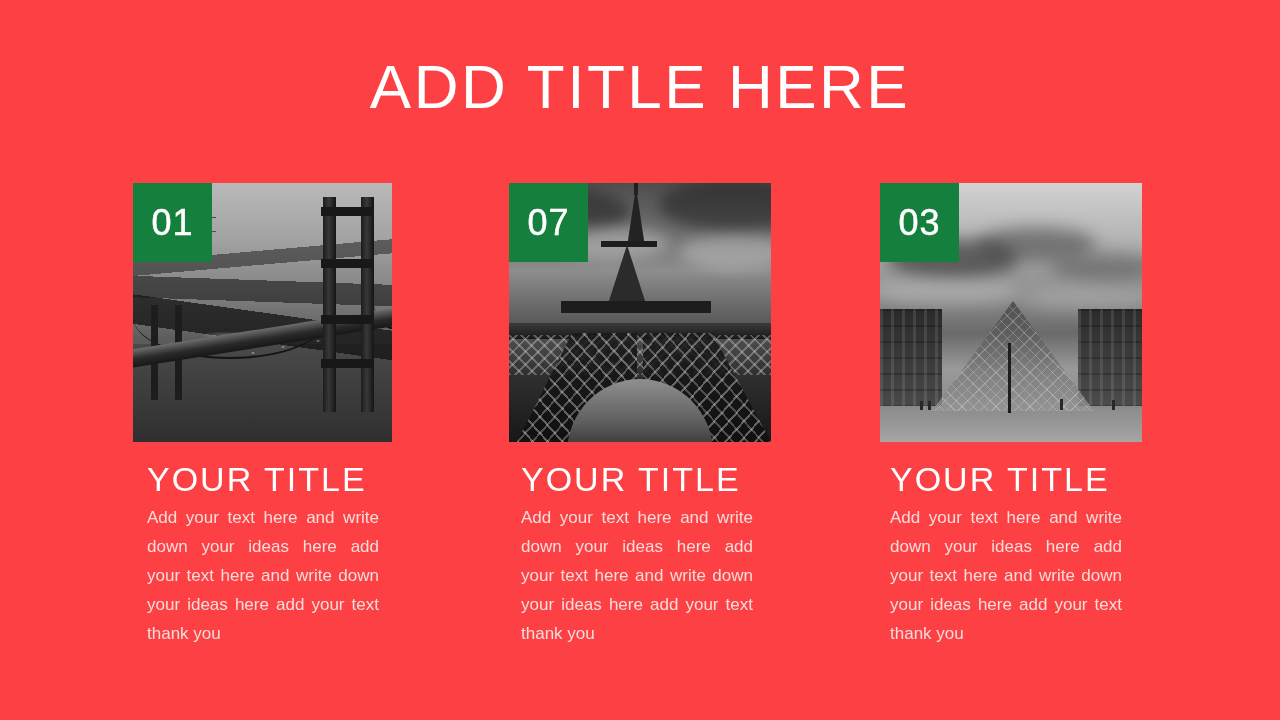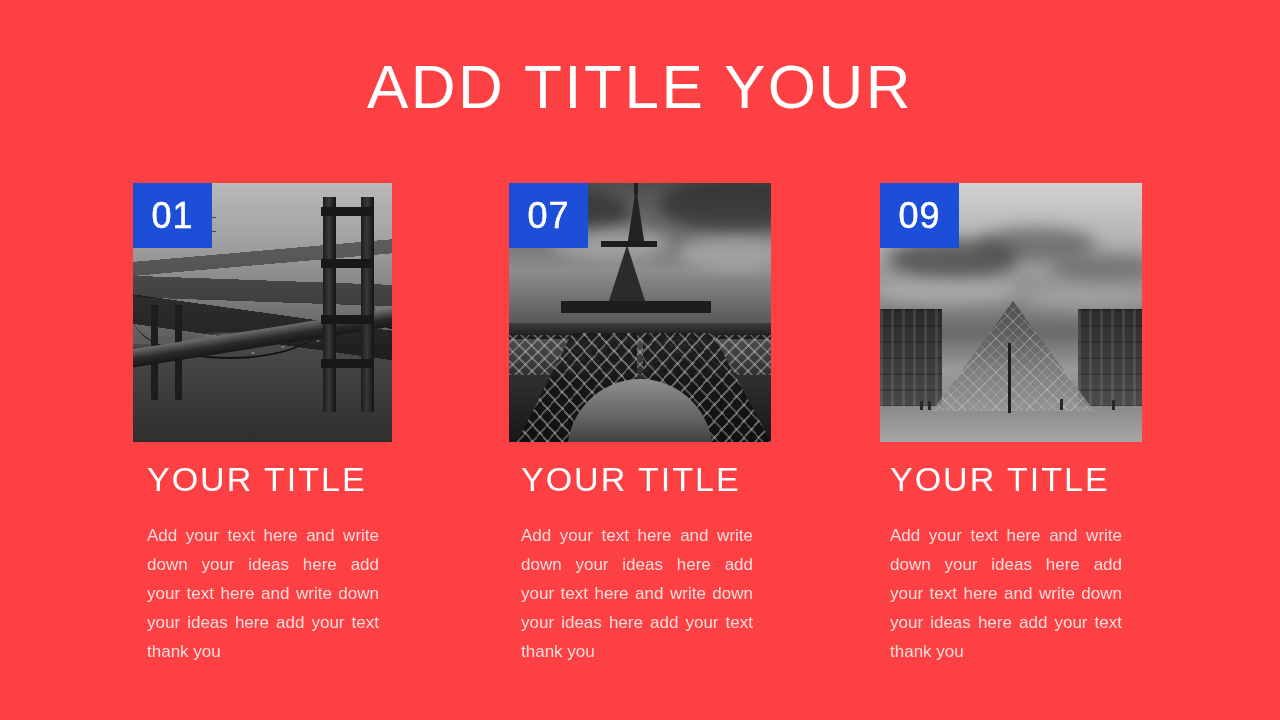--- a/index.html
+++ b/index.html
@@ -311,22 +311,22 @@
   .lp2 { left: 48px; }
   .lp3 { left: 180px; height: 11px; }
   .lp4 { left: 232px; height: 10px; }
 
   
   .number-badge {
     position: absolute;
     left: 0;
     top: 0;
     width: 79px;
-    height: 65px;
-    background: #1d4ed8;
+    height: 79px;
+    background: #15803d;
     display: flex;
     align-items: center;
     justify-content: center;
     z-index: 3;
   }
   .number-badge .num {
     color: #FFFFFF;
     font-family: "Liberation Sans", sans-serif;
     font-size: 36px;
     font-weight: 400;
@@ -345,41 +345,41 @@
     letter-spacing: 2px;
     line-height: 40px;
     text-align: left;
     white-space: nowrap;
   }
   .column-0 .col-title { padding-left: 14px; }
   .column-1 .col-title { padding-left: 12px; }
   .column-2 .col-title { padding-left: 10px; }
 
   .col-body {
-    margin-top: 22px;
+    margin-top: 4px;
     width: 232px;
     color: #F6DCDA;
     font-family: "Liberation Sans", sans-serif;
     font-size: 17px;
     font-weight: 400;
     line-height: 29px;
     text-align: justify;
     text-align-last: left;
     hyphens: none;
   }
   .column-0 .col-body { margin-left: 14px; }
   .column-1 .col-body { margin-left: 12px; }
   .column-2 .col-body { margin-left: 10px; }
 </style>
 </head>
 <body>
 
 <div class="slide">
 
-  <div class="slide-title">ADD TITLE YOUR</div>
+  <div class="slide-title">ADD TITLE HERE</div>
 
   <div class="columns">
 
     <div class="column column-0">
       <div class="photo-card">
         <div class="photo photo-bridge">
           <div class="antenna"></div>
           <div class="bridge-cable cb1"></div>
           <div class="bridge-cable cb2"></div>
           <div class="bridge-tower-far"></div>
@@ -438,21 +438,21 @@
           <div class="louvre-bldgR"></div>
           <div class="louvre-ground"></div>
           <div class="louvre-pyramid"></div>
           <div class="louvre-edge"></div>
           <div class="louvre-person lp1"></div>
           <div class="louvre-person lp2"></div>
           <div class="louvre-person lp3"></div>
           <div class="louvre-person lp4"></div>
         </div>
         <div class="number-badge">
-          <span class="num">09</span>
+          <span class="num">03</span>
         </div>
       </div>
       <div class="col-title">YOUR TITLE</div>
       <div class="col-body">Add your text here and write down your ideas here add your text here and write down your ideas here add your text  thank you</div>
     </div>
 
   </div>
 </div>
 
 </body></html>

